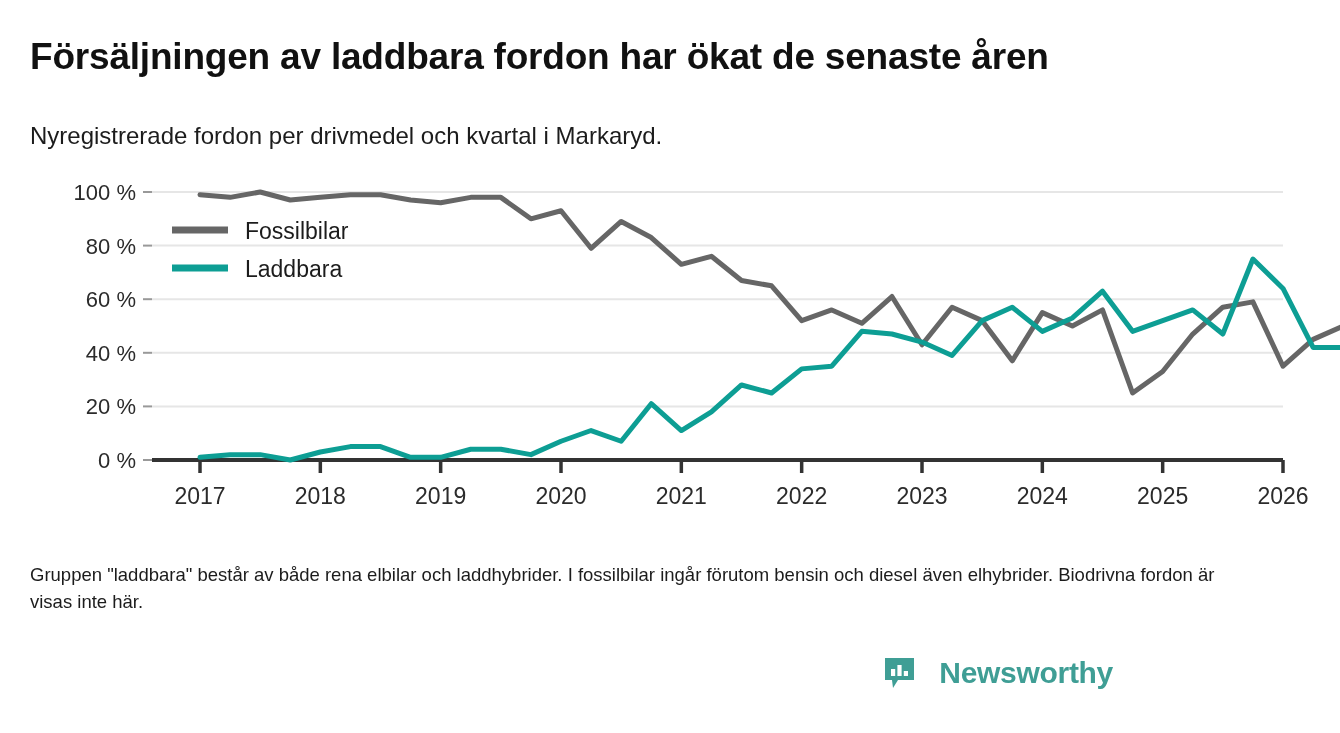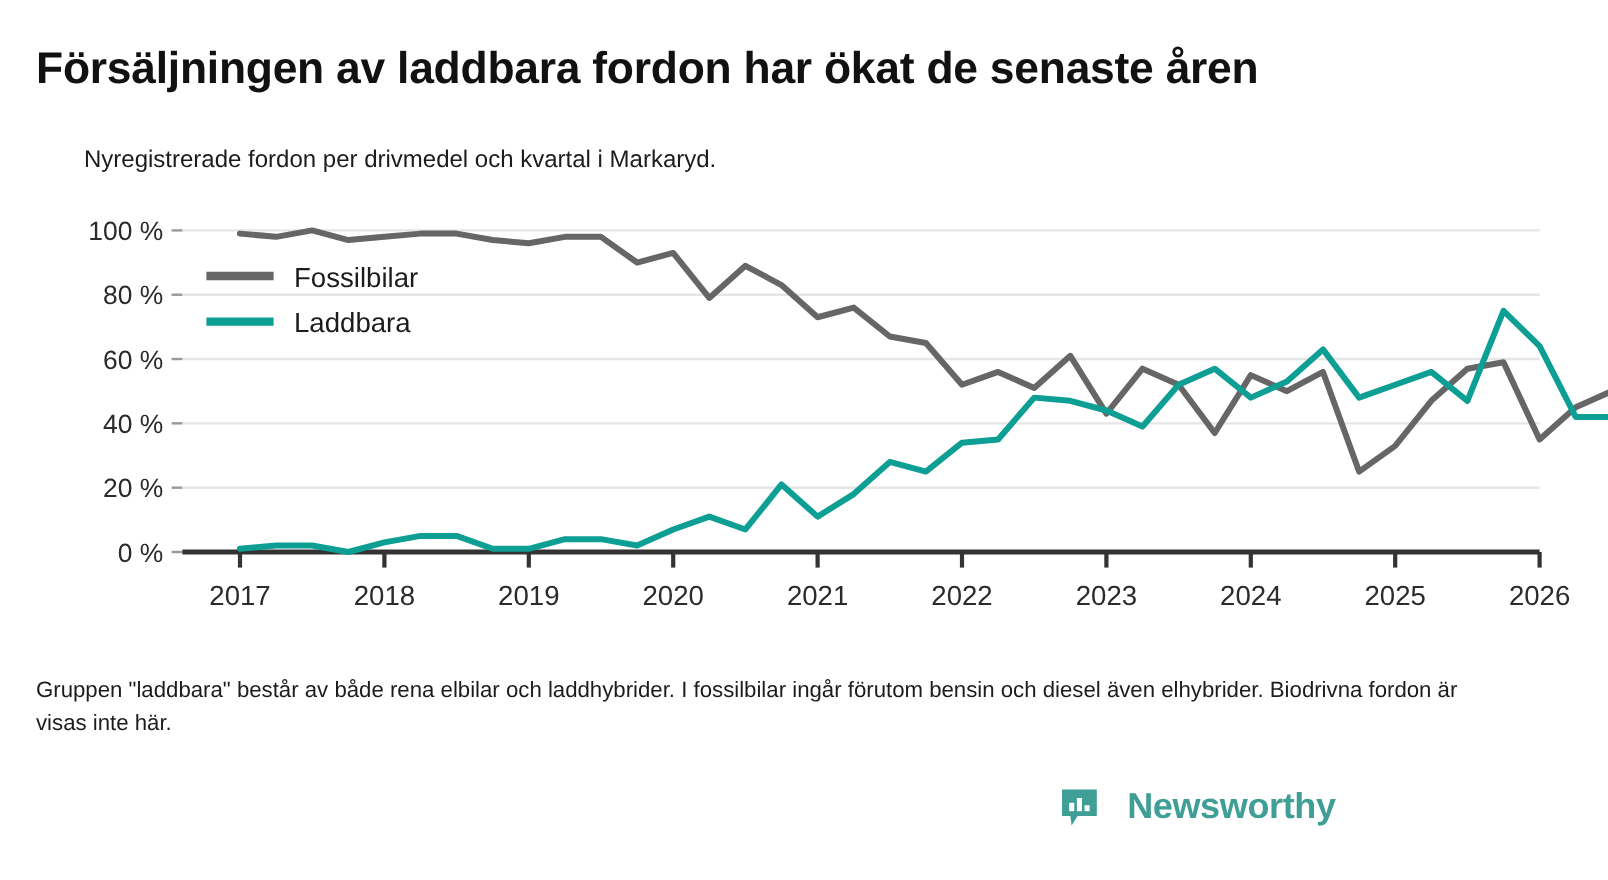--- a/index.html
+++ b/index.html
@@ -27,25 +27,24 @@
     font-size: 37px;
     font-weight: bold;
     letter-spacing: -0.2px;
     color: #111111;
     white-space: nowrap;
   }
   .chart-subtitle {
     position: absolute;
     left: 30px;
     top: 122px;
-    font-size: 20px;
+    font-size: 24px;
     font-weight: normal;
     color: #1c1c1c;
     white-space: nowrap;
-    margin-left: 40px;
   }
   .plot-wrap {
     position: absolute;
     left: 0;
     top: 160px;
     width: 1340px;
     height: 360px;
   }
   .plot-svg {
     display: block;

